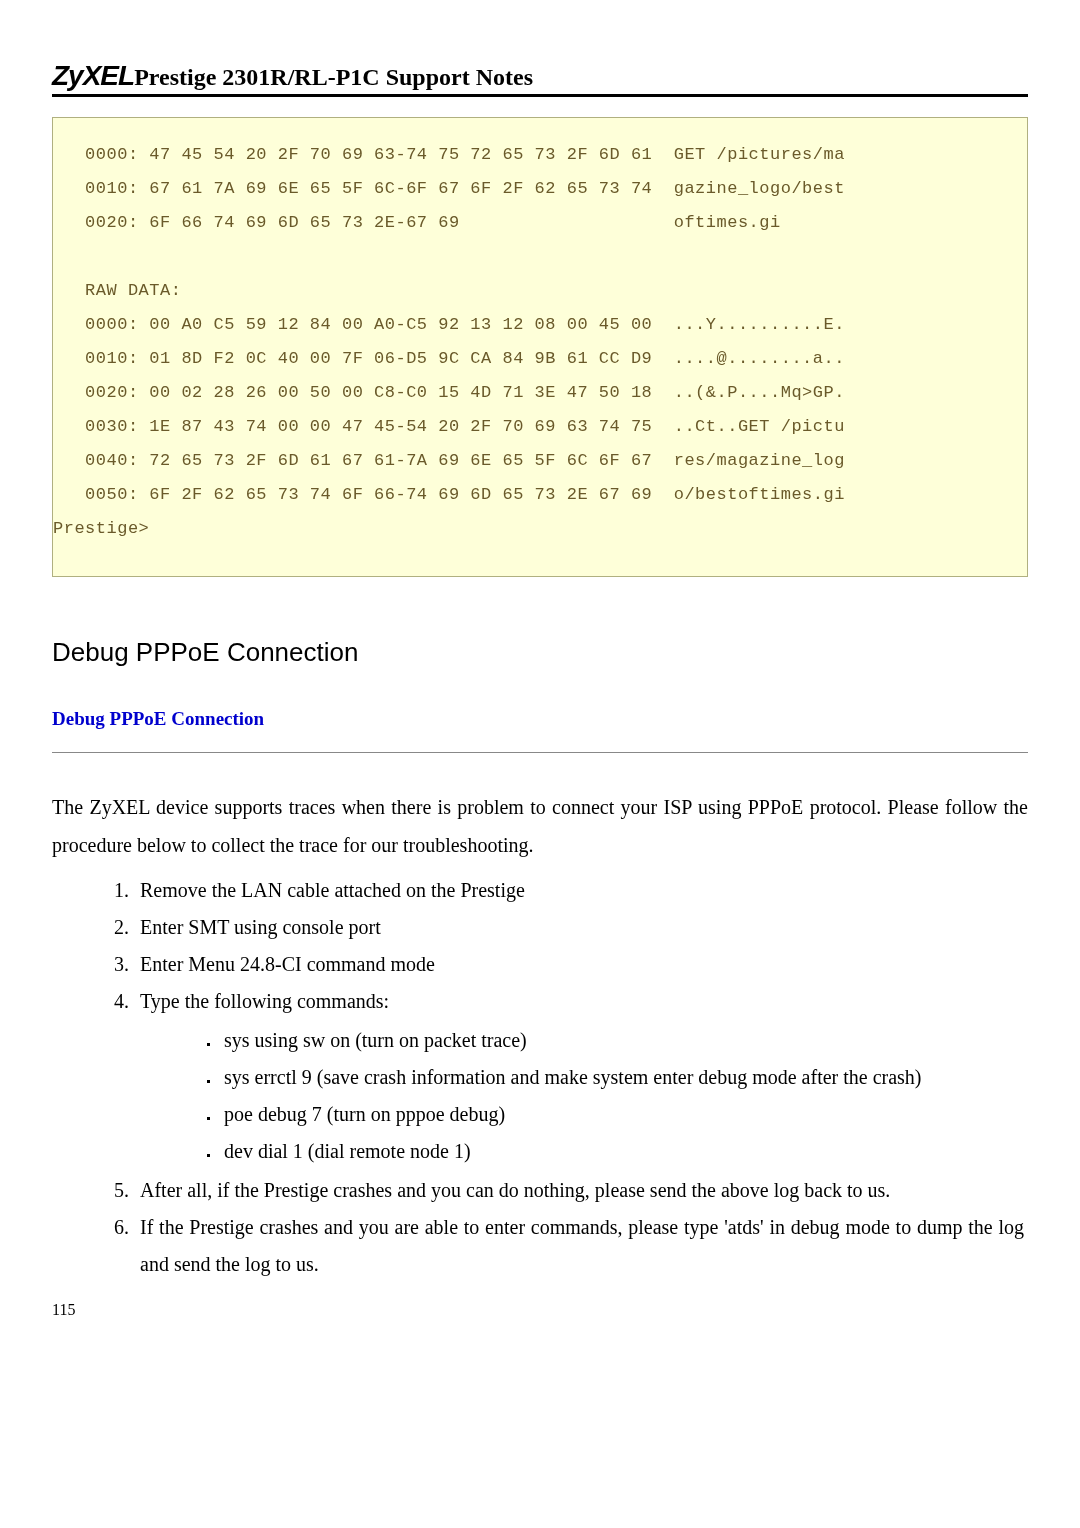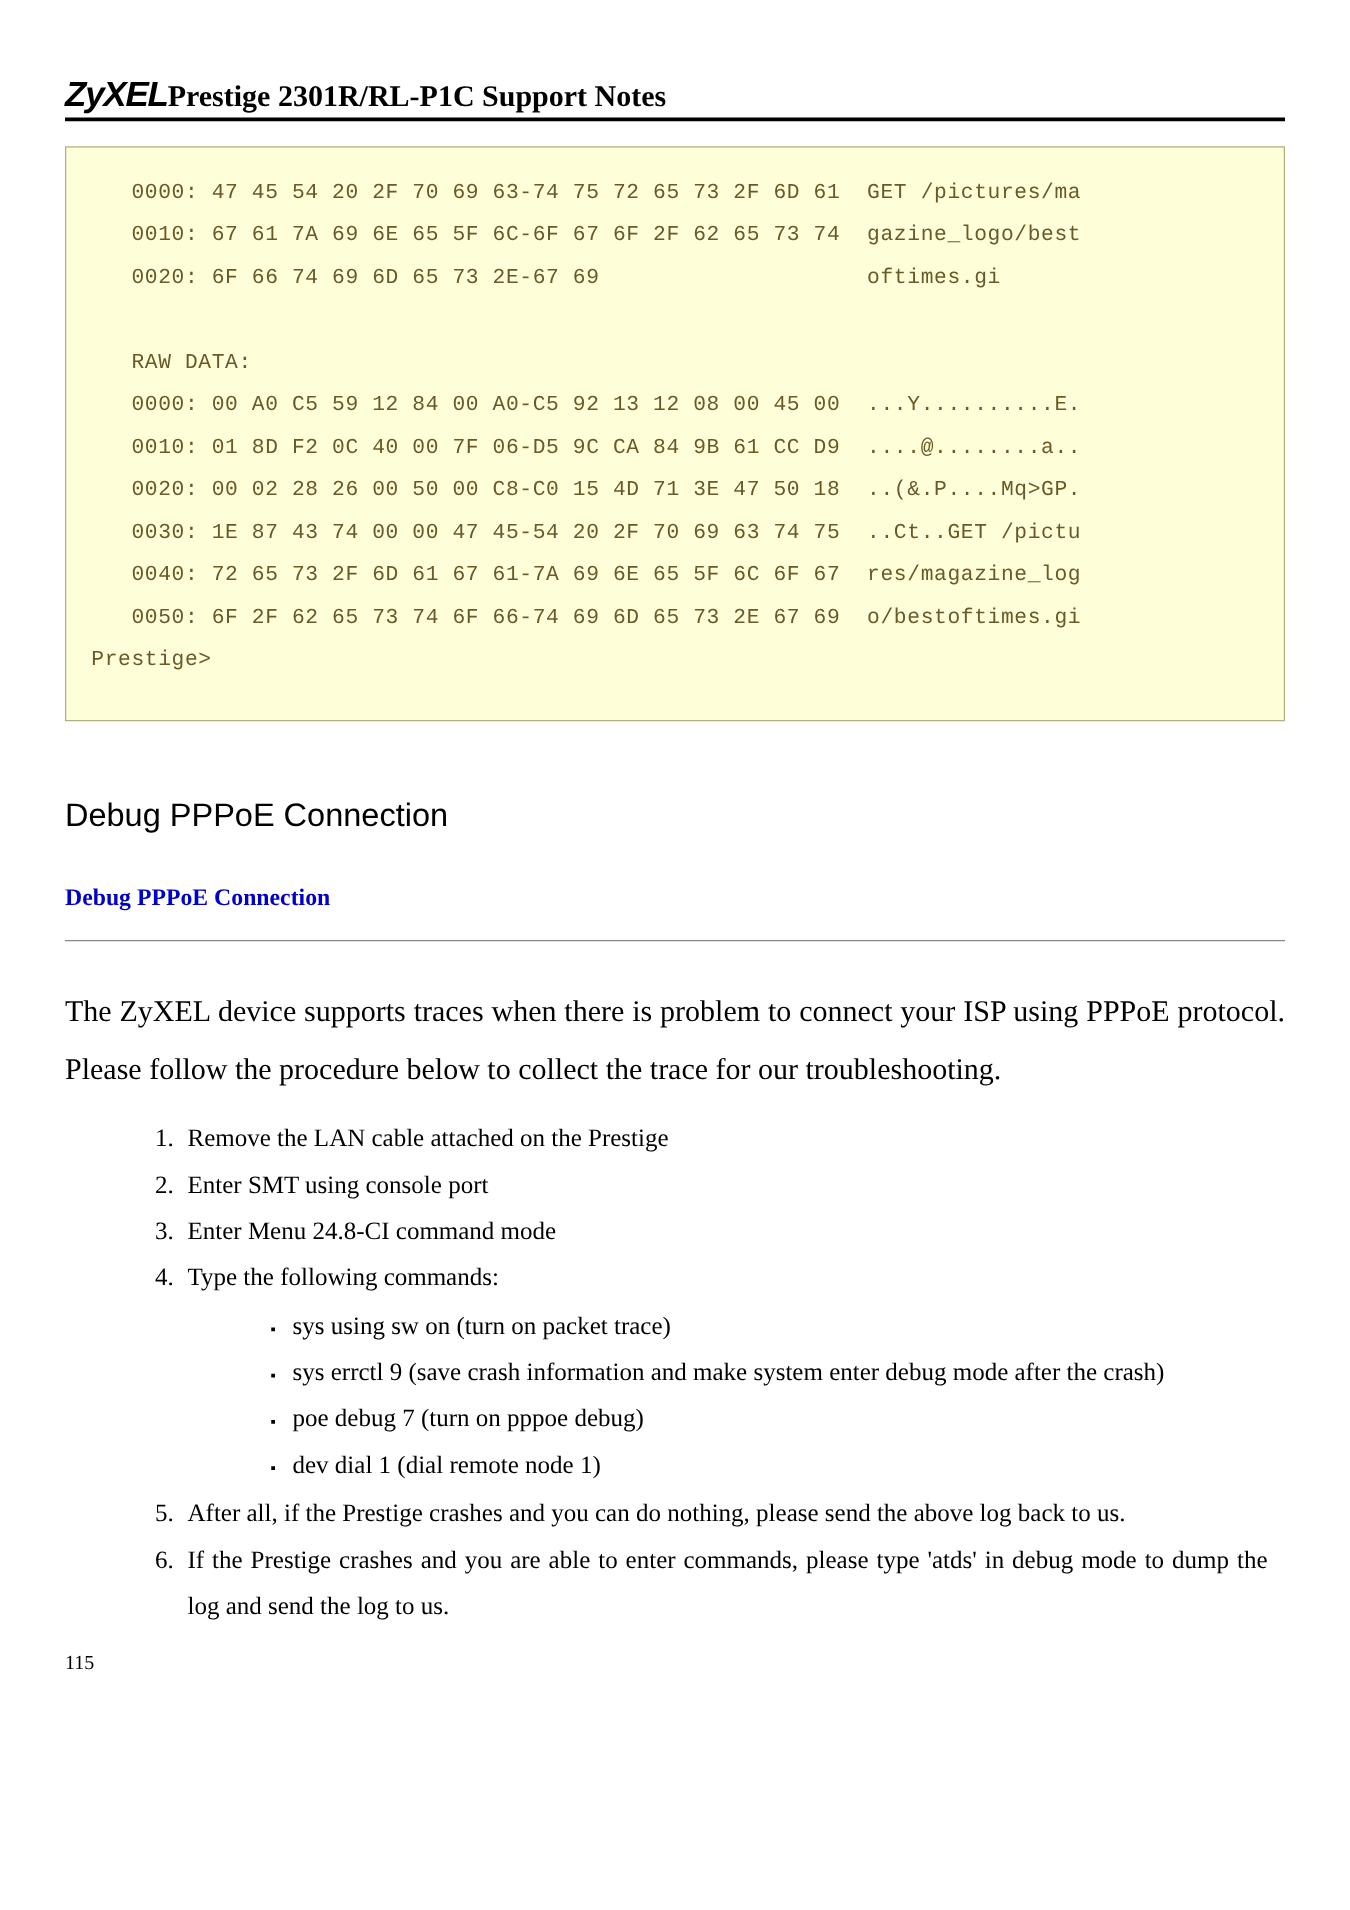--- a/index.html
+++ b/index.html
@@ -29,21 +29,21 @@
     font-size: 28px;
     letter-spacing: -1px;
   }
   .doc-title {
     font-weight: bold;
     font-size: 24px;
   }
   .code-block {
     border: 1px solid #b0b080;
     background: #feffd9;
-    padding: 20px 8px 30px 20px;
+    padding: 20px 8px 30px 0;
     font-family: "Courier New", Courier, monospace;
     font-size: 17px;
     color: #6a5a2a;
     line-height: 2.0;
     white-space: pre;
     overflow: hidden;
     letter-spacing: 0.5px;
   }
   .section-heading {
     font-family: Arial, Helvetica, sans-serif;
@@ -57,30 +57,30 @@
     font-weight: bold;
     font-size: 19px;
     margin-bottom: 22px;
   }
   hr.sep {
     border: none;
     border-top: 1px solid #888;
     margin: 10px 0 35px 0;
   }
   .body-text {
-    font-size: 24px;
+    font-size: 20px;
     line-height: 1.9;
     text-align: justify;
     margin-bottom: 8px;
   }
   ol.steps {
     font-size: 20px;
     line-height: 1.85;
     padding-left: 78px;
-    margin: 14px;
+    margin: 4px;
     text-align: justify;
   }
   ol.steps > li {
     padding-left: 6px;
   }
   ul.sub {
     list-style-type: square;
     font-size: 20px;
     padding-left: 80px;
     margin: 2px 0;

